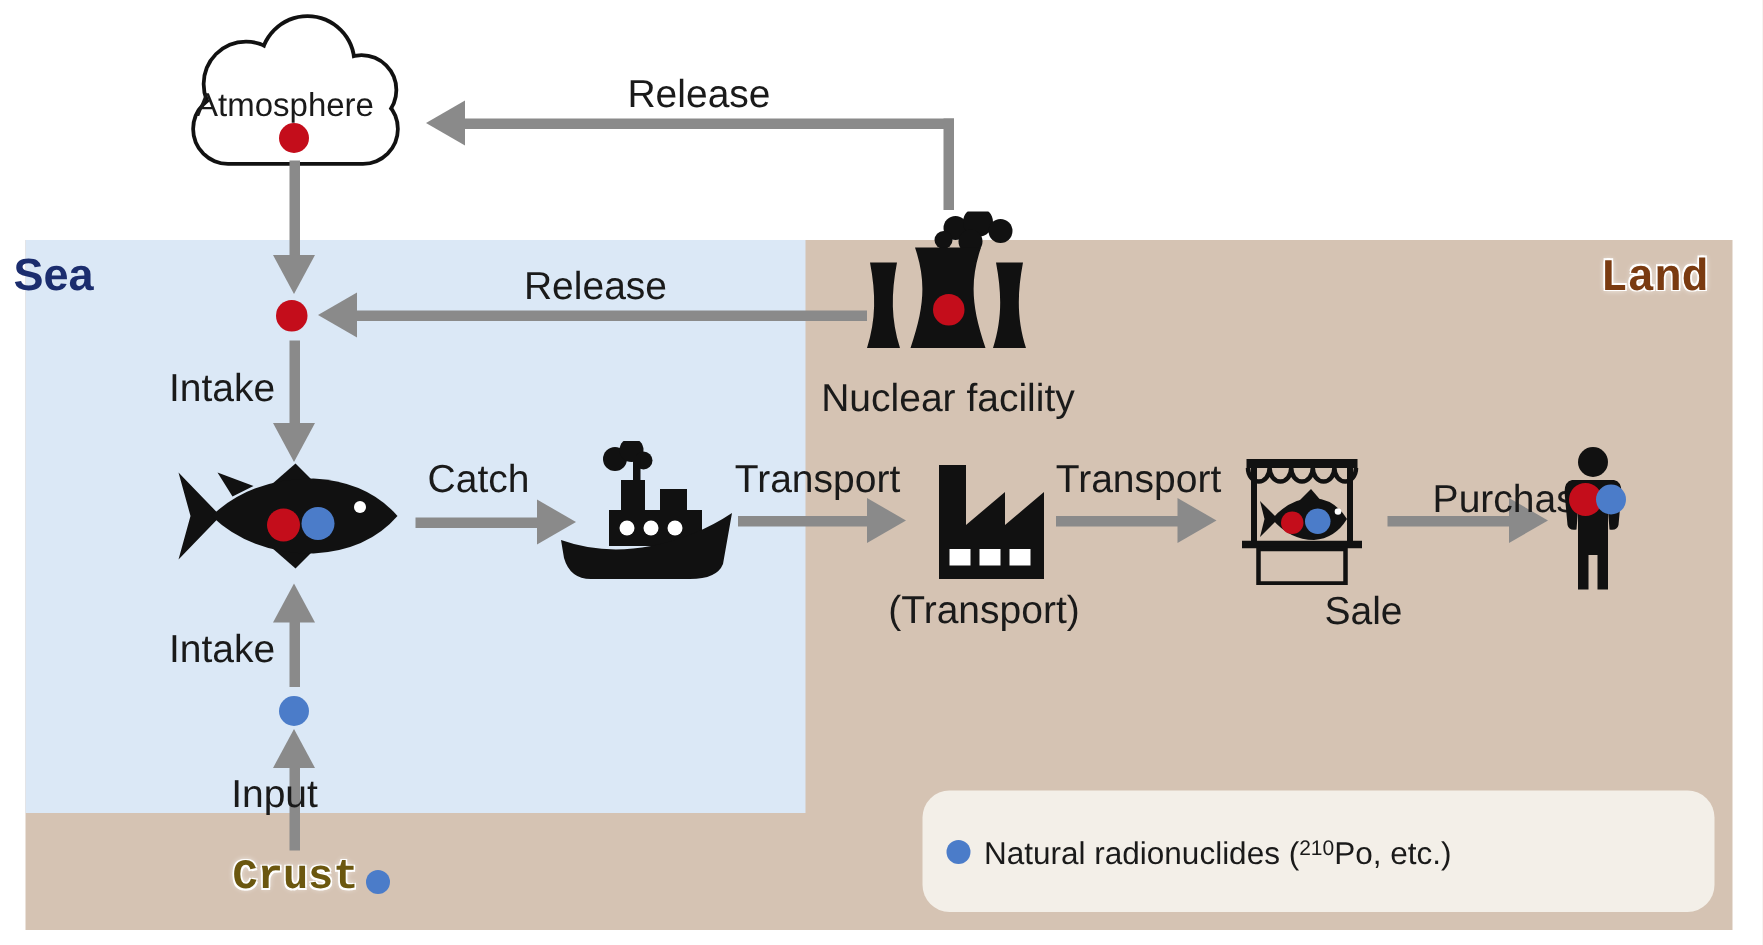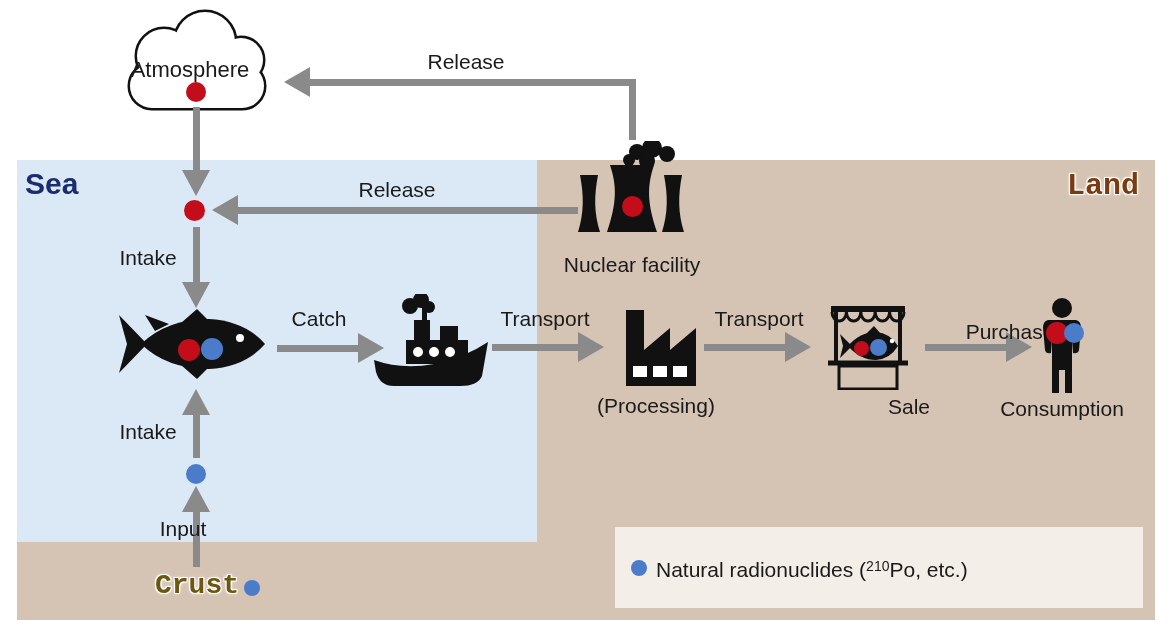--- a/index.html
+++ b/index.html
@@ -8,51 +8,51 @@
     --sea-txt:#1b2d6e; --land-txt:#7a3b11; --crust-txt:#6b570f; --ink:#111111;
   }
   html,body{margin:0;padding:0;background:#ffffff;}
   #canvas{
     position:relative;width:1175px;height:630px;background:#ffffff;overflow:hidden;
     font-family:"Liberation Sans","DejaVu Sans",sans-serif;color:#1a1a1a;
   }
   .region{position:absolute;}
   #land-region{left:17px;top:160px;width:1138px;height:460px;background:var(--land-bg);}
   #sea-region{left:17px;top:160px;width:520px;height:382px;background:var(--sea-bg);}
-  .label{position:absolute;font-size:21px;line-height:28px;white-space:nowrap;transform:translateX(-50%);}
+  .label{position:absolute;font-size:26px;line-height:28px;white-space:nowrap;transform:translateX(-50%);}
   .region-label{position:absolute;font-weight:bold;font-size:30px;line-height:32px;white-space:nowrap;}
   .glow{text-shadow:-1px -1px 0 #fff,1px -1px 0 #fff,-1px 1px 0 #fff,1px 1px 0 #fff,0 0 4px #fff;font-family:Liberation Mono, monospace;}
   .dot{position:absolute;border-radius:50%;}
   .dot.red{background:var(--red);}
   .dot.blue{background:var(--blue);}
   .hline{position:absolute;height:7px;background:var(--arrow);}
   .vline{position:absolute;width:7px;background:var(--arrow);}
   .ah{position:absolute;width:0;height:0;}
   .ah-left{border-top:15px solid transparent;border-bottom:15px solid transparent;border-right:26px solid var(--arrow);}
   .ah-right{border-top:15px solid transparent;border-bottom:15px solid transparent;border-left:26px solid var(--arrow);}
   .ah-down{border-left:14px solid transparent;border-right:14px solid transparent;border-top:26px solid var(--arrow);}
   .ah-up{border-left:14px solid transparent;border-right:14px solid transparent;border-bottom:26px solid var(--arrow);}
   .icon{position:absolute;}
   #atmosphere-label{position:absolute;left:190px;top:57px;transform:translateX(-50%);font-weight:normal;font-size:22px;white-space:nowrap;}
   #crust-label{position:absolute;left:197px;top:570px;transform:translateX(-50%);font-weight:bold;font-size:28px;color:var(--crust-txt);white-space:nowrap;}
   #legend-box{position:absolute;left:615px;top:527px;width:528px;height:81px;background:var(--legend-bg);
-    display:flex;flex-direction:column;justify-content:center;gap:8px;padding-left:16px;box-sizing:border-box;}
+    display:flex;flex-direction:column;justify-content:center;gap:8px;padding-left:16px;box-sizing:border-box;border-radius:18px;}
   .legend-row{display:flex;align-items:center;gap:9px;font-size:21px;line-height:24px;white-space:nowrap;}
   .legend-dot{width:17px;height:17px;border-radius:50%;flex:0 0 auto;}
   .sup{font-size:14px;vertical-align:6px;}
 </style>
 </head>
 <body>
 
 <div id="canvas">
 
   <div id="land-region" class="region"></div>
   <div id="sea-region" class="region"></div>
 
-  <div class="region-label" style="left:25px;top:168px;color:var(--sea-txt);">Sea</div>
+  <div class="region-label" style="left:9px;top:168px;color:var(--sea-txt);">Sea</div>
   <div class="region-label glow" style="left:1103px;top:170px;color:var(--land-txt);transform:translateX(-50%);">Land</div>
   <div id="crust-label" class="glow">Crust</div>
 
   <svg class="icon" style="left:112px;top:8px;" width="170" height="104" viewBox="0 0 170 104">
     <g stroke="#111" stroke-width="5" fill="#fff">
       <rect x="18" y="56" width="134" height="44" rx="22"></rect>
       <circle cx="52" cy="48" r="27"></circle>
       <circle cx="93" cy="34" r="30"></circle>
       <circle cx="129" cy="52" r="22"></circle>
     </g>
@@ -138,21 +138,21 @@
   <div class="label" style="left:545px;top:305px;">Transport</div>
 
   <svg class="icon" style="left:618px;top:310px;" width="80" height="78" viewBox="0 0 80 78">
     <path d="M 8 0 H 26 V 40 L 52 18 V 40 L 78 18 V 76 H 8 Z" fill="#111"></path>
     <g fill="#fff">
       <rect x="15" y="56" width="14" height="11"></rect>
       <rect x="35" y="56" width="14" height="11"></rect>
       <rect x="55" y="56" width="14" height="11"></rect>
     </g>
   </svg>
-  <div class="label" style="left:656px;top:392px;">(Processing)</div>
+  <div class="label" style="left:656px;top:392px;">(Transport)</div>
 
   <div class="hline" style="left:704px;top:344px;width:82px;"></div>
   <div class="ah ah-right" style="left:785px;top:332px;"></div>
   <div class="label" style="left:759px;top:305px;">Transport</div>
 
   <svg class="icon" style="left:826px;top:306px;" width="84" height="84" viewBox="0 0 84 84">
     <line x1="5" y1="3" x2="79" y2="3" stroke="#111" stroke-width="6"></line>
     <path d="M 6 6 a 7.2 9 0 0 0 14.4 0 a 7.2 9 0 0 0 14.4 0 a 7.2 9 0 0 0 14.4 0 a 7.2 9 0 0 0 14.4 0 a 7.2 9 0 0 0 14.4 0" stroke="#111" stroke-width="3" fill="none"></path>
     <line x1="10" y1="6" x2="10" y2="55" stroke="#111" stroke-width="4"></line>
     <line x1="74" y1="6" x2="74" y2="55" stroke="#111" stroke-width="4"></line>
@@ -175,21 +175,20 @@
 
   <svg class="icon" style="left:1040px;top:298px;" width="44" height="98" viewBox="0 0 44 98">
     <g fill="#111">
       <circle cx="22" cy="10" r="10"></circle>
       <path d="M 8 22 H 36 Q 41 23 41 30 L 39 52 Q 38 56 33 55 L 32 42 V 62 H 12 V 42 L 11 55 Q 6 56 5 52 L 3 30 Q 3 23 8 22 Z"></path>
       <path d="M 12 62 H 32 V 95 H 25 V 72 H 19 V 95 H 12 Z"></path>
     </g>
   </svg>
   <div class="dot red" style="left:1046px;top:322px;width:22px;height:22px;"></div>
   <div class="dot blue" style="left:1064px;top:323px;width:20px;height:20px;"></div>
-  <div class="label" style="left:1062px;top:395px;">Consumption</div>
 
   <div class="ah ah-up" style="left:182px;top:389px;"></div>
   <div class="vline" style="left:193px;top:413px;height:45px;"></div>
   <div class="label" style="left:148px;top:418px;">Intake</div>
   <div class="dot blue" style="left:186px;top:464px;width:20px;height:20px;"></div>
 
   <div class="ah ah-up" style="left:182px;top:486px;"></div>
   <div class="vline" style="left:193px;top:510px;height:57px;"></div>
   <div class="label" style="left:147px;top:515px;margin-left:36px;">Input</div>
   <div class="dot blue" style="left:244px;top:580px;width:16px;height:16px;"></div>

